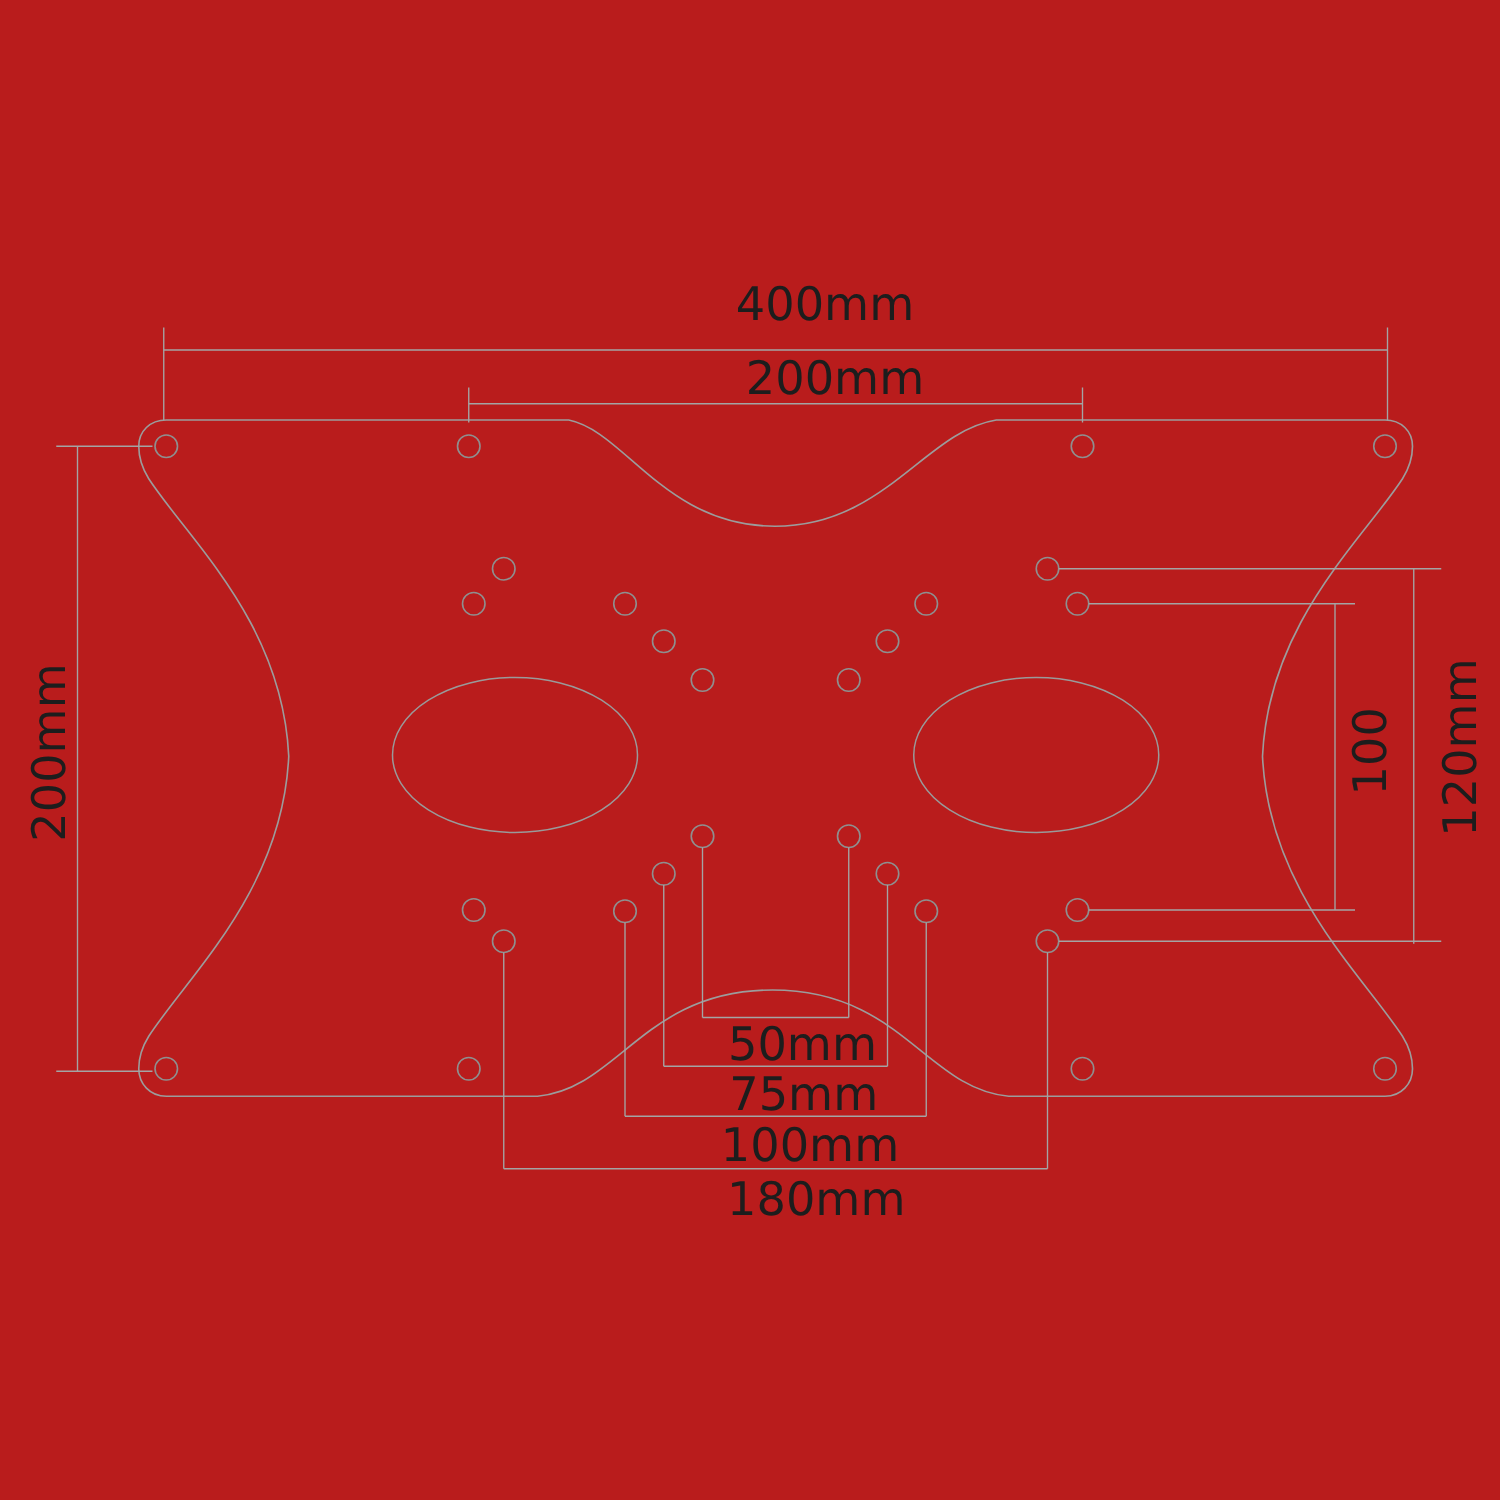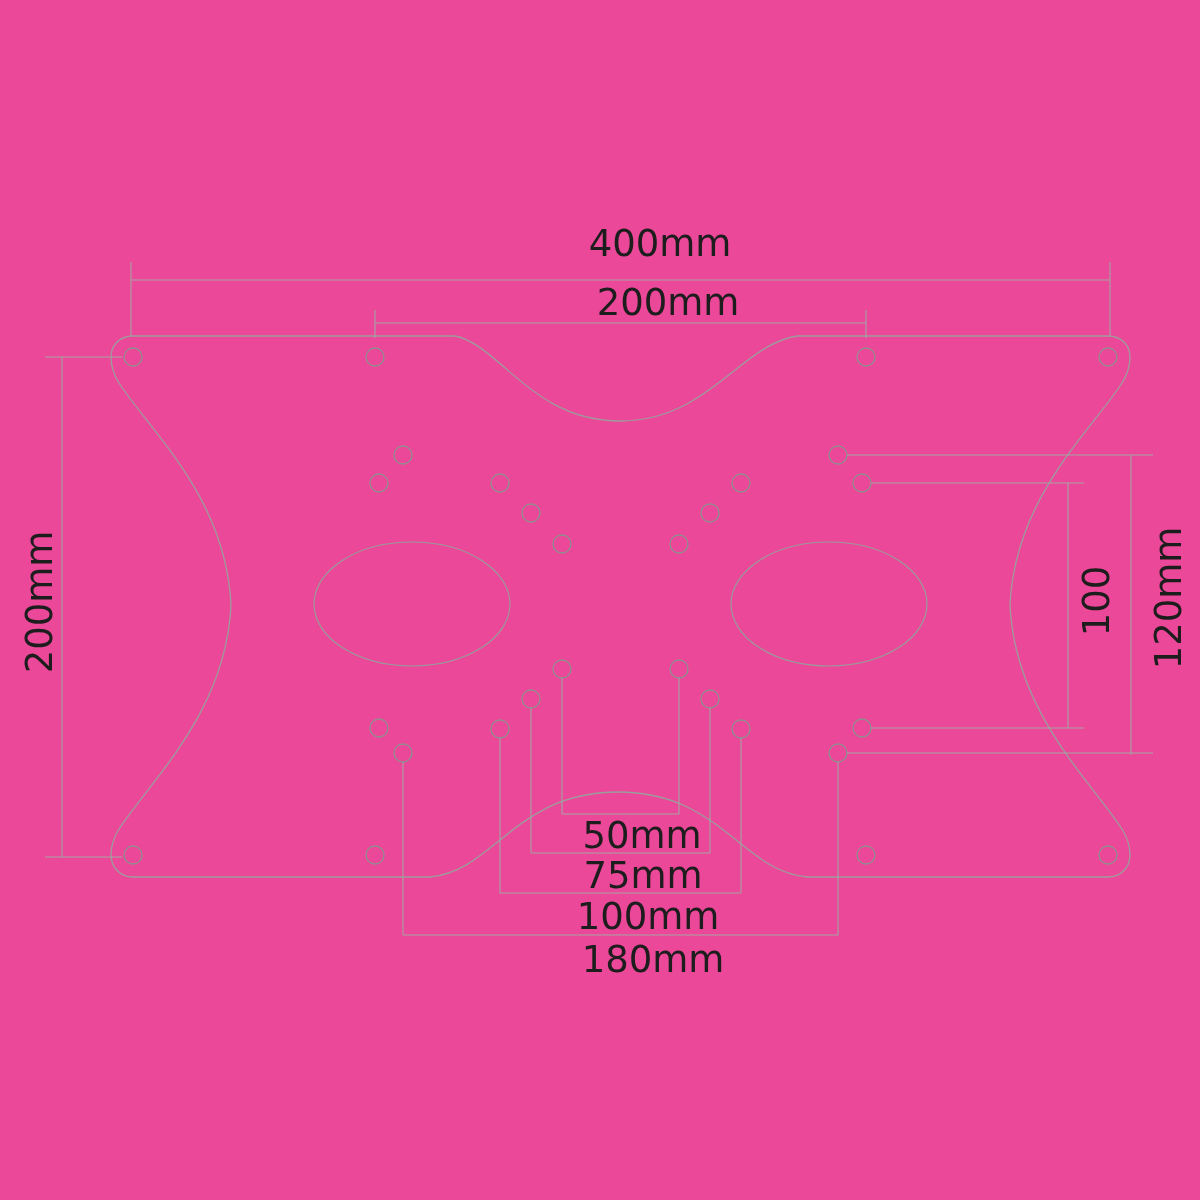--- a/index.html
+++ b/index.html
@@ -4,21 +4,21 @@
 <style>
   html, body {
     margin: 0;
     padding: 0;
     background: #ffffff;
   }
   .canvas {
     position: relative;
     width: 1200px;
     height: 1200px;
-    background: #ec4899;
+    background: #b91c1c;
     overflow: hidden;
   }
   svg.drawing {
     position: absolute;
     left: 0;
     top: 0;
     width: 1200px;
     height: 1200px;
   }
   .plate {

